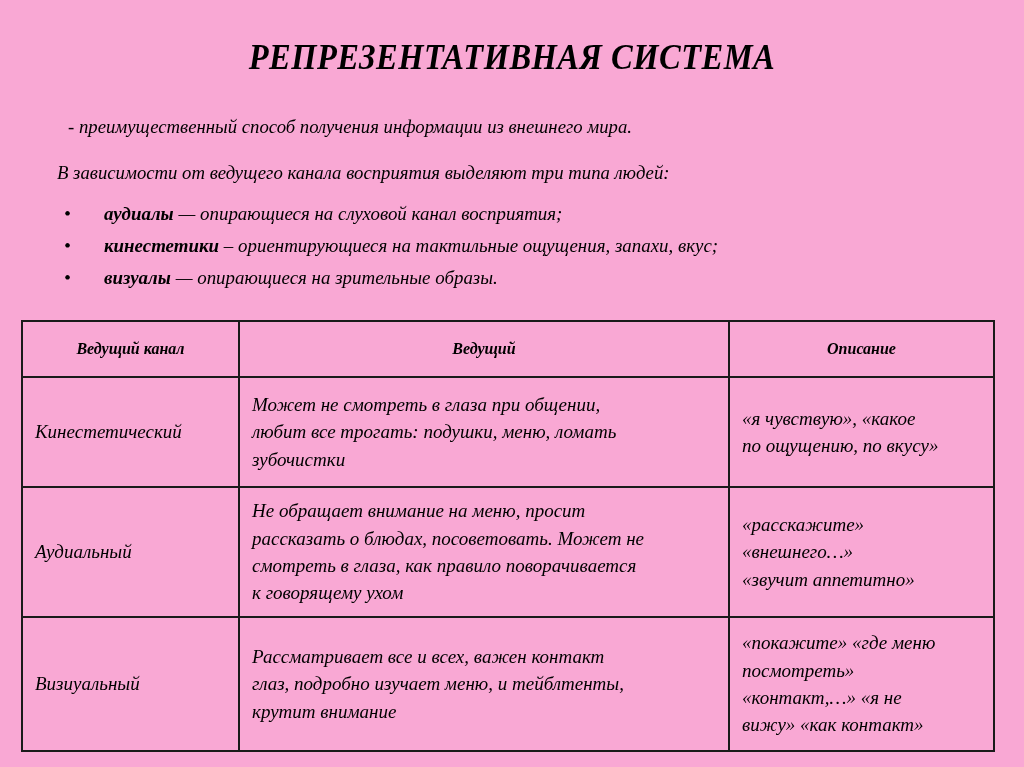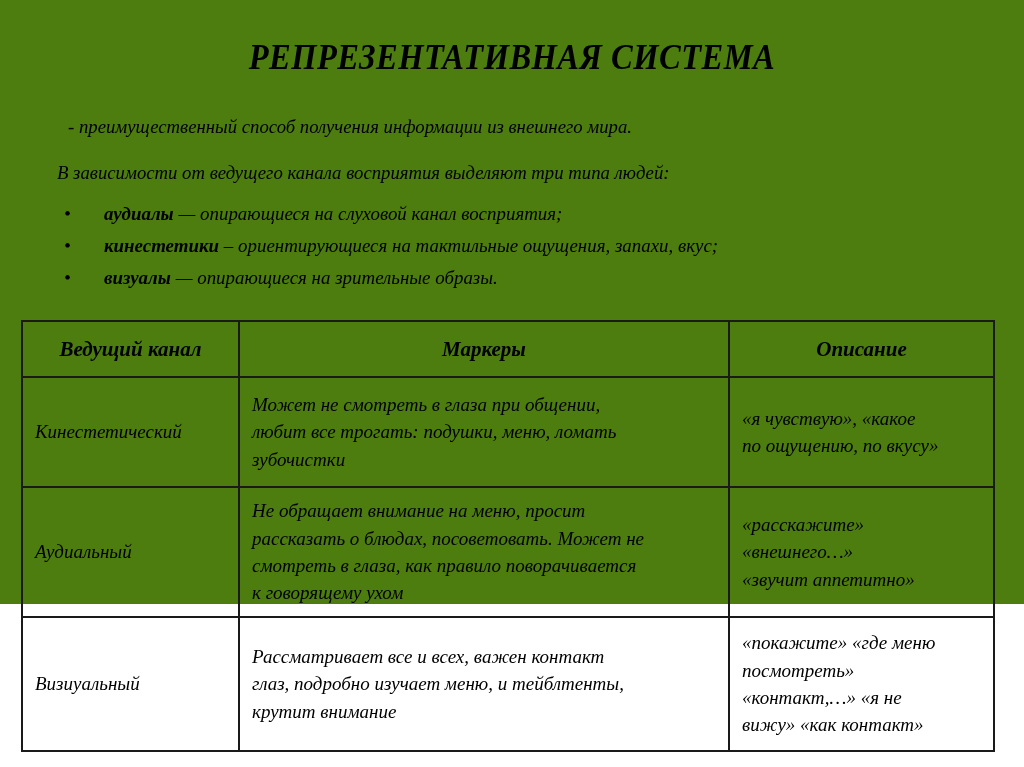--- a/index.html
+++ b/index.html
@@ -11,22 +11,22 @@
     width: 1024px;
     height: 767px;
     font-family: "Liberation Serif", "DejaVu Serif", serif;
     color: #000000;
     overflow: hidden;
     position: relative;
   }
   .page {
     position: relative;
     width: 1024px;
-    height: 604px;
-    background: #4d7c0f;
+    height: 767px;
+    background: #f9a8d4;
   }
 
   
   .title {
     position: absolute;
     top: 38px;
     left: 0;
     width: 1024px;
     text-align: center;
     font-family: "Liberation Serif", "DejaVu Serif", serif;
@@ -113,21 +113,21 @@
     font-style: italic;
     font-size: 19px;
     line-height: 1.44;
     text-align: left;
   }
   table.rs th {
     font-weight: bold;
     text-align: center;
     height: 46px;
     padding: 4px 26px;
-    font-size: 21px;
+    font-size: 16px;
   }
   .col-1 { width: 217px; }
   .col-2 { width: 490px; }
   .col-3 { width: 265px; }
 
   .cell-channel {
     padding-left: 14px;
     font-size: 19.5px;
   }
   .cell-desc {
@@ -177,21 +177,21 @@
   <div class="tbl-wrap">
     <table class="rs">
       <colgroup>
         <col class="col-1">
         <col class="col-2">
         <col class="col-3">
       </colgroup>
       <thead>
         <tr>
           <th>Ведущий канал</th>
-          <th>Маркеры</th>
+          <th>Ведущий</th>
           <th>Описание</th>
         </tr>
       </thead>
       <tbody>
 
         <tr class="row-1">
           <td class="cell-channel">Кинестетический</td>
           <td class="cell-desc">
             <span class="ln">Может не смотреть в глаза при общении,</span>
             <span class="ln">любит все трогать: подушки, меню, ломать</span>

